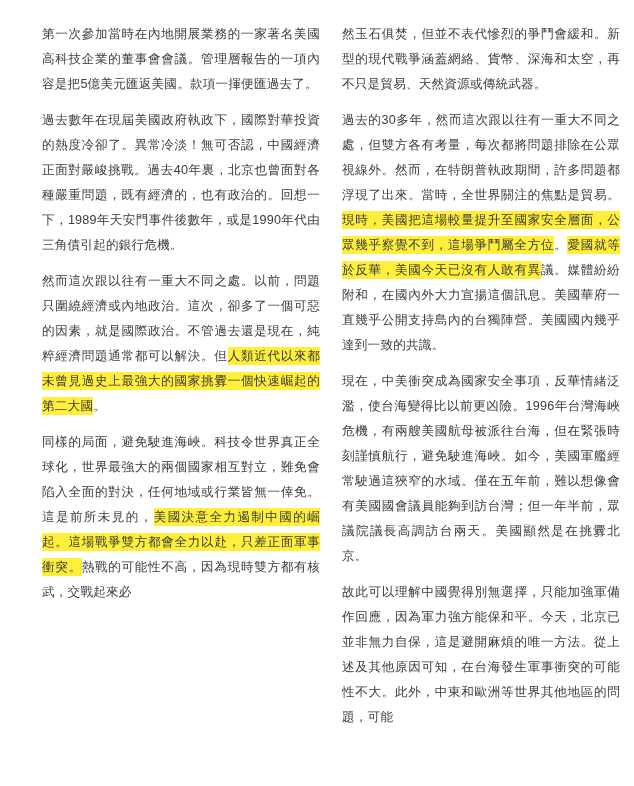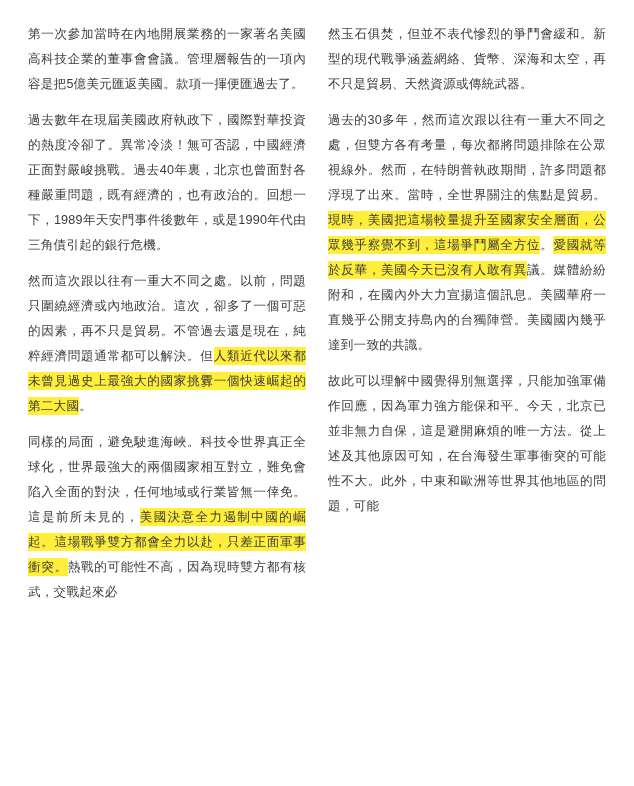--- a/index.html
+++ b/index.html
@@ -14,21 +14,21 @@
   }
   body {
     width: 634px;
     height: 786px;
     font-family: "Liberation Sans", "DejaVu Sans", sans-serif;
   }
   .page {
     box-sizing: border-box;
     width: 634px;
     height: 776px;
-    padding: 22px 14px 0 28px;
+    padding: 22px 14px 0 42px;
     display: flex;
     gap: 22px;
     overflow: hidden;
     background: var(--bg);
   }
   .column {
     flex: 0 0 278px;
     width: 278px;
   }
   .column p {
@@ -46,21 +46,22 @@
     padding: 2px 0;
   }
 </style>
 </head>
 <body>
 
 <div class="page">
   <div class="column">
       <p><span>第一次參加當時在內地開展業務的一家著名美國高科技企業的董事會會議。管理層報告的一項內容是把5億美元匯返美國。款項一揮便匯過去了。</span></p>
       <p><span>過去數年在現屆美國政府執政下，國際對華投資的熱度冷卻了。異常冷淡！無可否認，中國經濟正面對嚴峻挑戰。過去40年裏，北京也曾面對各種嚴重問題，既有經濟的，也有政治的。回想一下，1989年天安門事件後數年，或是1990年代由三角債引起的銀行危機。</span></p>
-      <p><span>然而這次跟以往有一重大不同之處。以前，問題只圍繞經濟或內地政治。這次，卻多了一個可惡的因素，再不只是貿易。不管過去還是現在，純粹經濟問題通常都可以解決。但</span><mark>人類近代以來都未曾見過史上最強大的國家挑釁一個快速崛起的第二大國</mark><span>。</span></p>
+      <p><span>然而這次跟以往有一重大不同之處。以前，問題只圍繞經濟或內地政治。這次，卻多了一個可惡的因素，就是國際政治。不管過去還是現在，純粹經濟問題通常都可以解決。但</span><mark>人類近代以來都未曾見過史上最強大的國家挑釁一個快速崛起的第二大國</mark><span>。</span></p>
       <p><span>同樣的局面，避免駛進海峽。科技令世界真正全球化，世界最強大的兩個國家相互對立，難免會陷入全面的對決，任何地域或行業皆無一倖免。這是前所未見的，</span><mark>美國決意全力遏制中國的崛起。這場戰爭雙方都會全力以赴，只差正面軍事衝突。</mark><span>熱戰的可能性不高，因為現時雙方都有核武，交戰起來必</span></p>
     </div>
   <div class="column">
       <p><span>然玉石俱焚，但並不表代慘烈的爭鬥會緩和。新型的現代戰爭涵蓋網絡、貨幣、深海和太空，再不只是貿易、天然資源或傳統武器。</span></p>
       <p><span>過去的30多年，然而這次跟以往有一重大不同之處，但雙方各有考量，每次都將問題排除在公眾視線外。然而，在特朗普執政期間，許多問題都浮現了出來。當時，全世界關注的焦點是貿易。</span><mark>現時，美國把這場較量提升至國家安全層面，公眾幾乎察覺不到，這場爭鬥屬全方位</mark><span>。</span><mark>愛國就等於反華，美國今天已沒有人敢有異</mark><span>議。媒體紛紛附和，在國內外大力宣揚這個訊息。美國華府一直幾乎公開支持島內的台獨陣營。美國國內幾乎達到一致的共識。</span></p>
+      <p><span>現在，中美衝突成為國家安全事項，反華情緒泛濫，使台海變得比以前更凶險。1996年台灣海峽危機，有兩艘美國航母被派往台海，但在緊張時刻謹慎航行，避免駛進海峽。如今，美國軍艦經常駛過這狹窄的水域。僅在五年前，難以想像會有美國國會議員能夠到訪台灣；但一年半前，眾議院議長高調訪台兩天。美國顯然是在挑釁北京。</span></p>
       <p><span>故此可以理解中國覺得別無選擇，只能加強軍備作回應，因為軍力強方能保和平。今天，北京已並非無力自保，這是避開麻煩的唯一方法。從上述及其他原因可知，在台海發生軍事衝突的可能性不大。此外，中東和歐洲等世界其他地區的問題，可能</span></p>
     </div>
 </div>
 
 </body></html>

